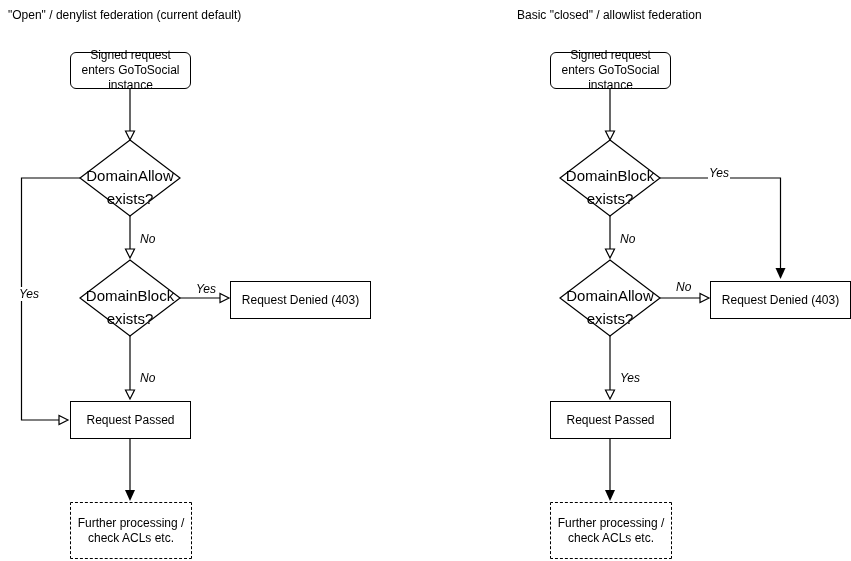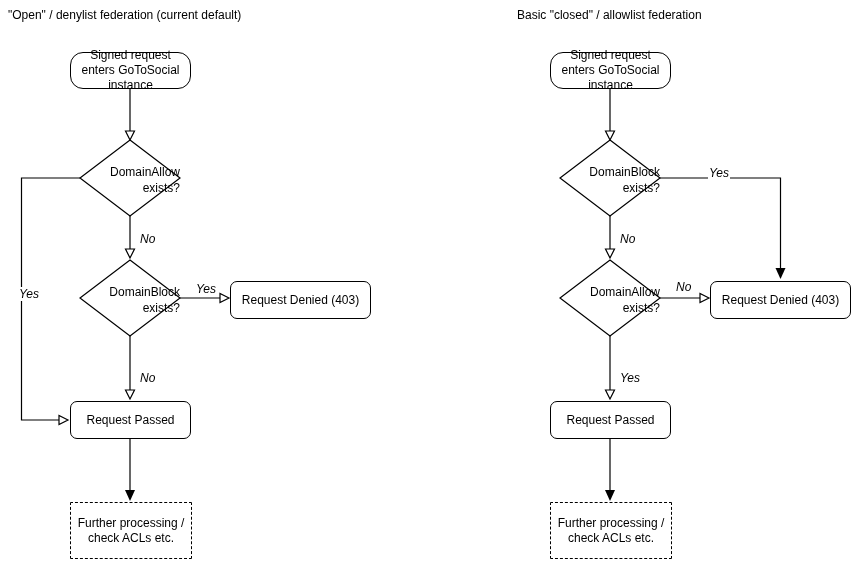--- a/index.html
+++ b/index.html
@@ -17,38 +17,38 @@
   .fc-title {
     position: absolute;
     font-size: 12px;
     line-height: 14px;
     color: #000000;
     white-space: nowrap;
   }
   .node {
     position: absolute;
     border: 1px solid #000000;
-    border-radius: 7px;
+    border-radius: 0;
     background: #ffffff;
     display: flex;
     align-items: center;
     justify-content: center;
     text-align: center;
     font-size: 12px;
     line-height: 15px;
     padding: 0 1px;
   }
-  .node.terminator { border-radius: 13px; }
+  .node.terminator { border-radius: 6px; }
   .node.dashed { border: 1px dashed #000000; border-radius: 1px; }
   .diamond-label {
     position: absolute;
     width: 100px;
-    text-align: right;
-    font-size: 12px;
-    line-height: 16px;
+    text-align: center;
+    font-size: 15px;
+    line-height: 23px;
   }
   .edge-label {
     position: absolute;
     font-size: 12px;
     line-height: 14px;
     background: #ffffff;
     padding: 0 1px;
     white-space: nowrap;
     font-style: italic;
   }

